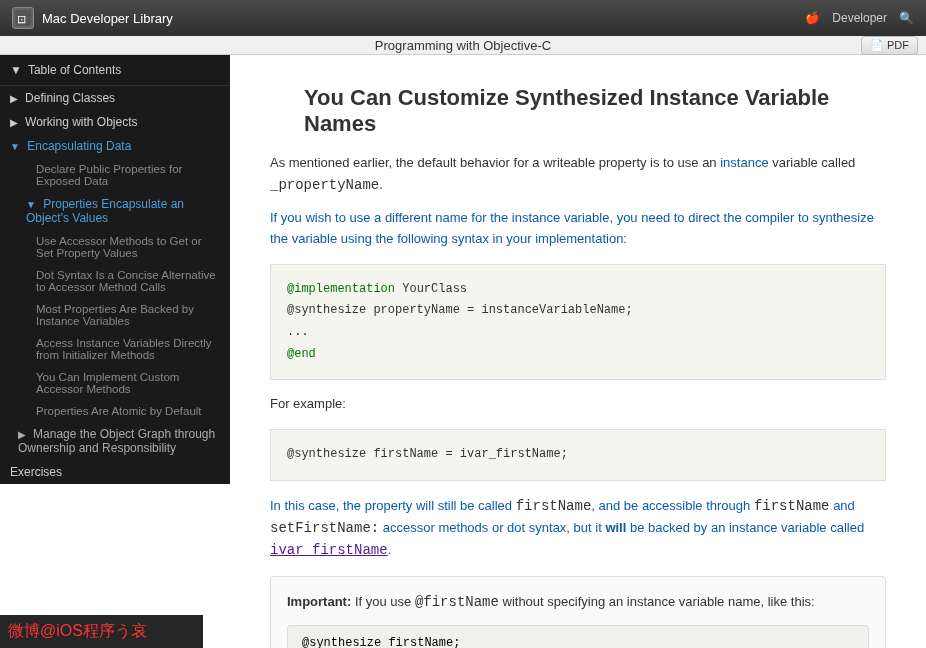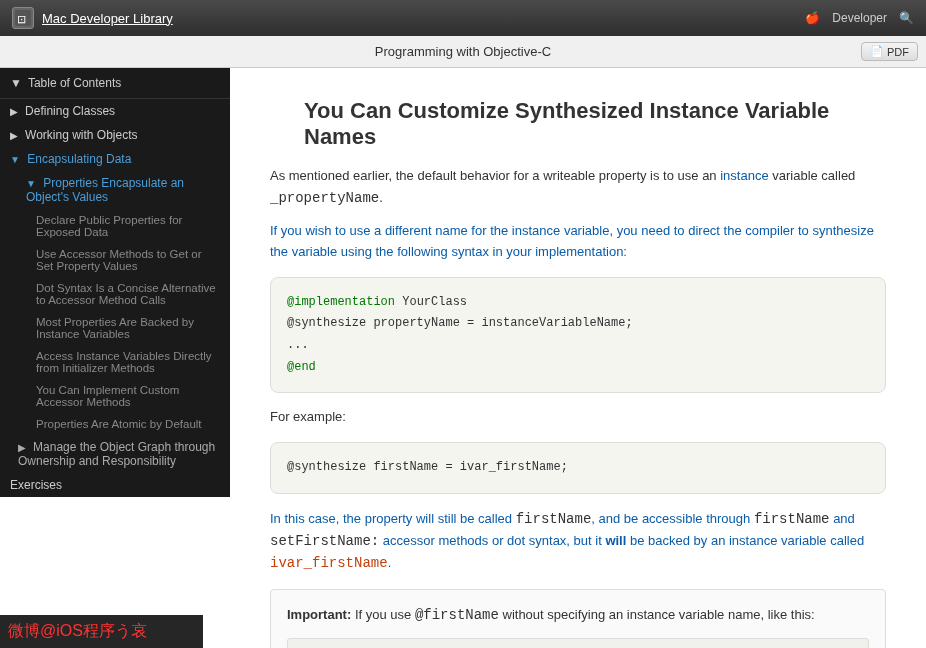--- a/index.html
+++ b/index.html
@@ -6,29 +6,29 @@
     body { font-family: -apple-system, "Helvetica Neue", Arial, sans-serif; font-size: 13px; background: #fff; width: 926px; height: 648px; overflow: hidden; display: flex; flex-direction: column; }
 
     
     #top-bar {
       background: linear-gradient(to bottom, #4a4a4a, #2e2e2e);
       display: flex; align-items: center; justify-content: space-between;
       padding: 0 12px; height: 36px; flex-shrink: 0;
     }
     #top-bar-left { display: flex; align-items: center; gap: 8px; }
     #app-icon { width: 22px; height: 22px; background: #666; border: 1px solid #888; border-radius: 3px; display: flex; align-items: center; justify-content: center; }
-    #app-title { color: #fff; font-size: 13px; font-weight: 500; text-decoration: underline; }
+    #app-title { color: #fff; font-size: 13px; font-weight: 500; }
     #top-bar-right { display: flex; align-items: center; gap: 12px; color: #ccc; font-size: 12px; }
 
     
     #subtitle-bar {
       background: #f0f0f0;
       border-bottom: 1px solid #ccc;
       display: flex; align-items: center; justify-content: center;
-      height: 32px; flex-shrink: 0; position: relative;
+      height: 19px; flex-shrink: 0; position: relative;
     }
     #subtitle-title { font-size: 13px; color: #333; }
     #pdf-button {
       position: absolute; right: 8px;
       background: linear-gradient(to bottom, #f5f5f5, #ddd);
       border: 1px solid #bbb; border-radius: 4px;
       padding: 2px 8px; font-size: 11px; color: #333; cursor: pointer;
       display: flex; align-items: center; gap: 3px;
     }
 
@@ -64,21 +64,21 @@
     #content p { font-size: 13px; line-height: 1.6; color: #333; margin-bottom: 12px; }
     code, .code-inline {
       font-family: "Courier New", Courier, monospace;
       font-size: 14px;
       color: #333;
       background: transparent;
     }
     .code-block {
       background: #f5f5f0;
       border: 1px solid #ddd;
-      border-radius: 8px;
+      border-radius: 0;
       padding: 14px 16px;
       margin: 14px 0;
       font-family: "Courier New", Courier, monospace;
       font-size: 12px;
       color: #333;
       line-height: 1.8;
     }
     .important-box {
       border: 1px solid #ddd;
       border-radius: 4px;
@@ -152,27 +152,27 @@
       <div class="sidebar-item top-level">
         <span class="arrow">▶ </span>
         <span>Working with Objects</span>
       </div>
 
       <div class="sidebar-item top-level active-section">
         <span class="arrow">▼ </span>
         <span>Encapsulating Data</span>
       </div>
 
+      <div class="sidebar-item level3">
+        <span>Declare Public Properties for Exposed Data</span>
+      </div>
+
       <div class="sidebar-item level2 active-section">
         <span class="arrow">▼ </span>
         <span>Properties Encapsulate an Object's Values</span>
-      </div>
-
-      <div class="sidebar-item level3">
-        <span>Declare Public Properties for Exposed Data</span>
       </div>
 
       <div class="sidebar-item level3">
         <span>Use Accessor Methods to Get or Set Property Values</span>
       </div>
 
       <div class="sidebar-item level3">
         <span>Dot Syntax Is a Concise Alternative to Accessor Method Calls</span>
       </div>
 
@@ -229,21 +229,21 @@
 
     <p>For example:</p>
 
     <div class="code-block">
       @synthesize firstName = ivar_firstName;
     </div>
 
     <p style="color:#0a5ca8;">
       In this case, the property will still be called <code style="color:#333;">firstName</code>, and be accessible through <code style="color:#333;">firstName</code> and
       <code style="color:#333;">setFirstName:</code> accessor methods or dot syntax, but it <strong>will</strong> be backed by an <span style="color:#0a5ca8;">instance</span> variable called
-      <code style="color:#c2410c;">ivar_firstName</code>.
+      <code style="color:#4c1d95;text-decoration:underline;">ivar_firstName</code>.
     </p>
 
     <div class="important-box">
       <p>
         <strong>Important:</strong>
         If you use <code>@firstName</code> without specifying an instance variable name, like this:
       </p>
       <div class="inner-code">
         @synthesize firstName;
       </div>

